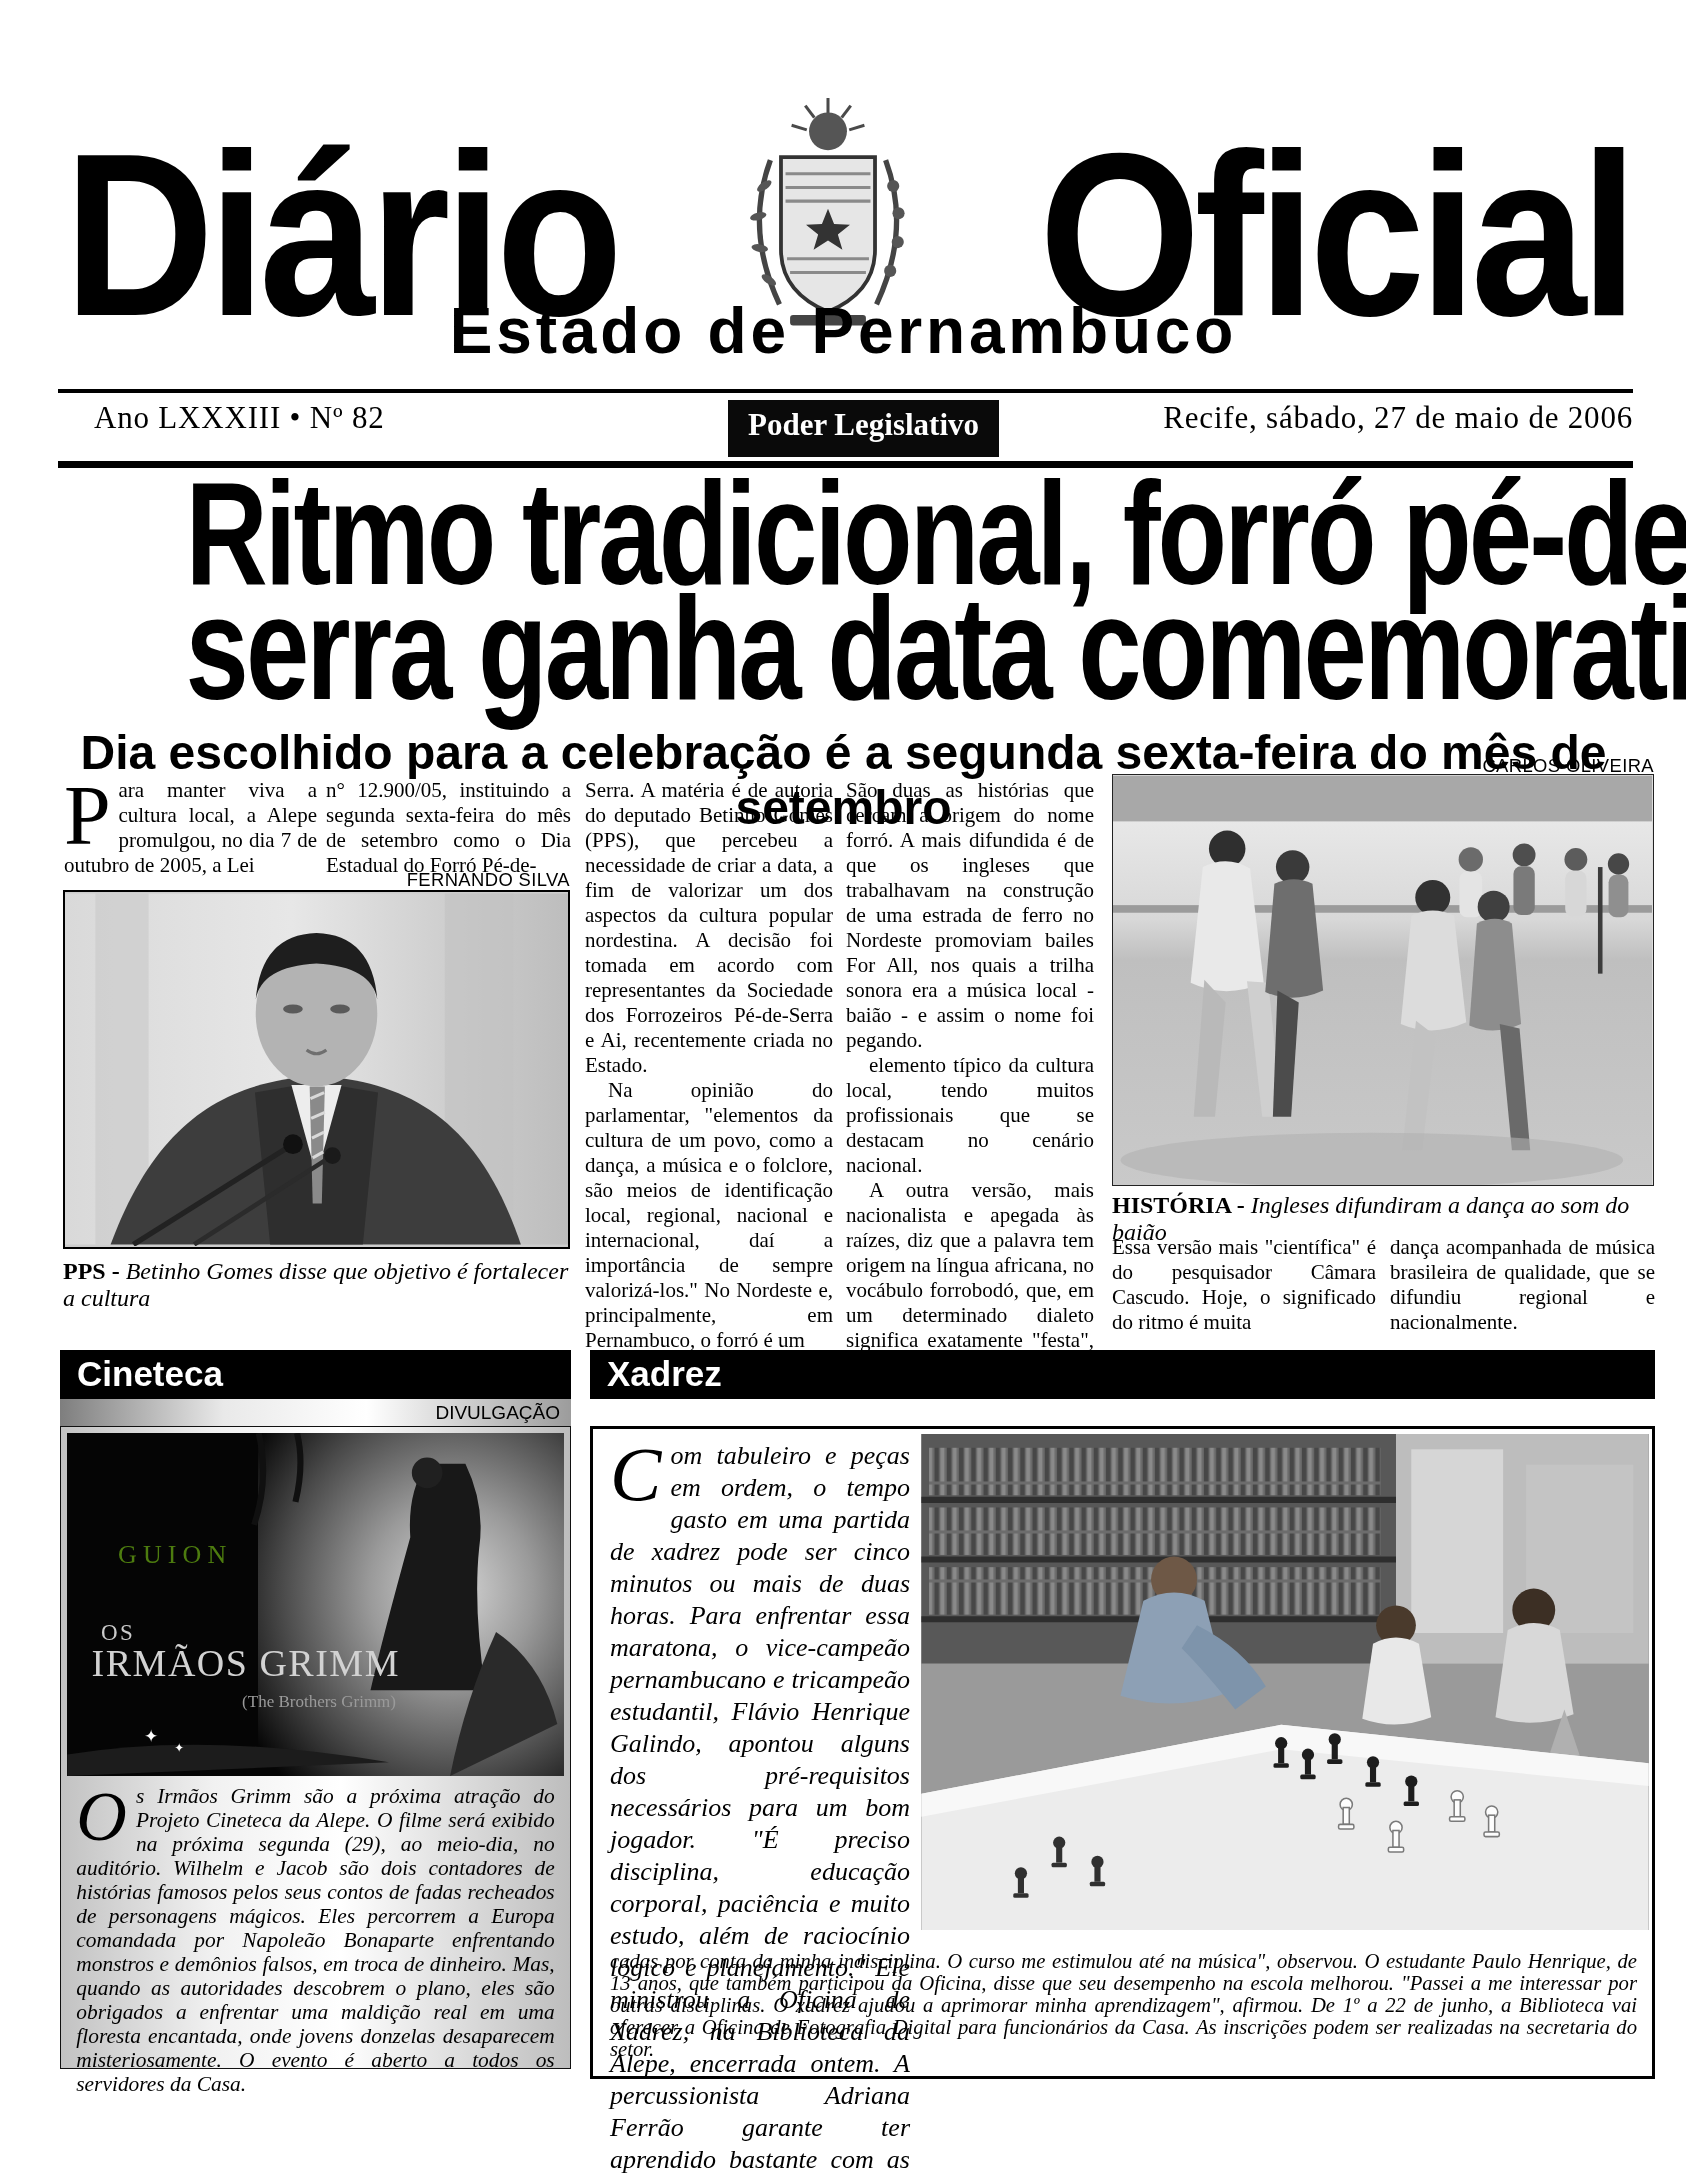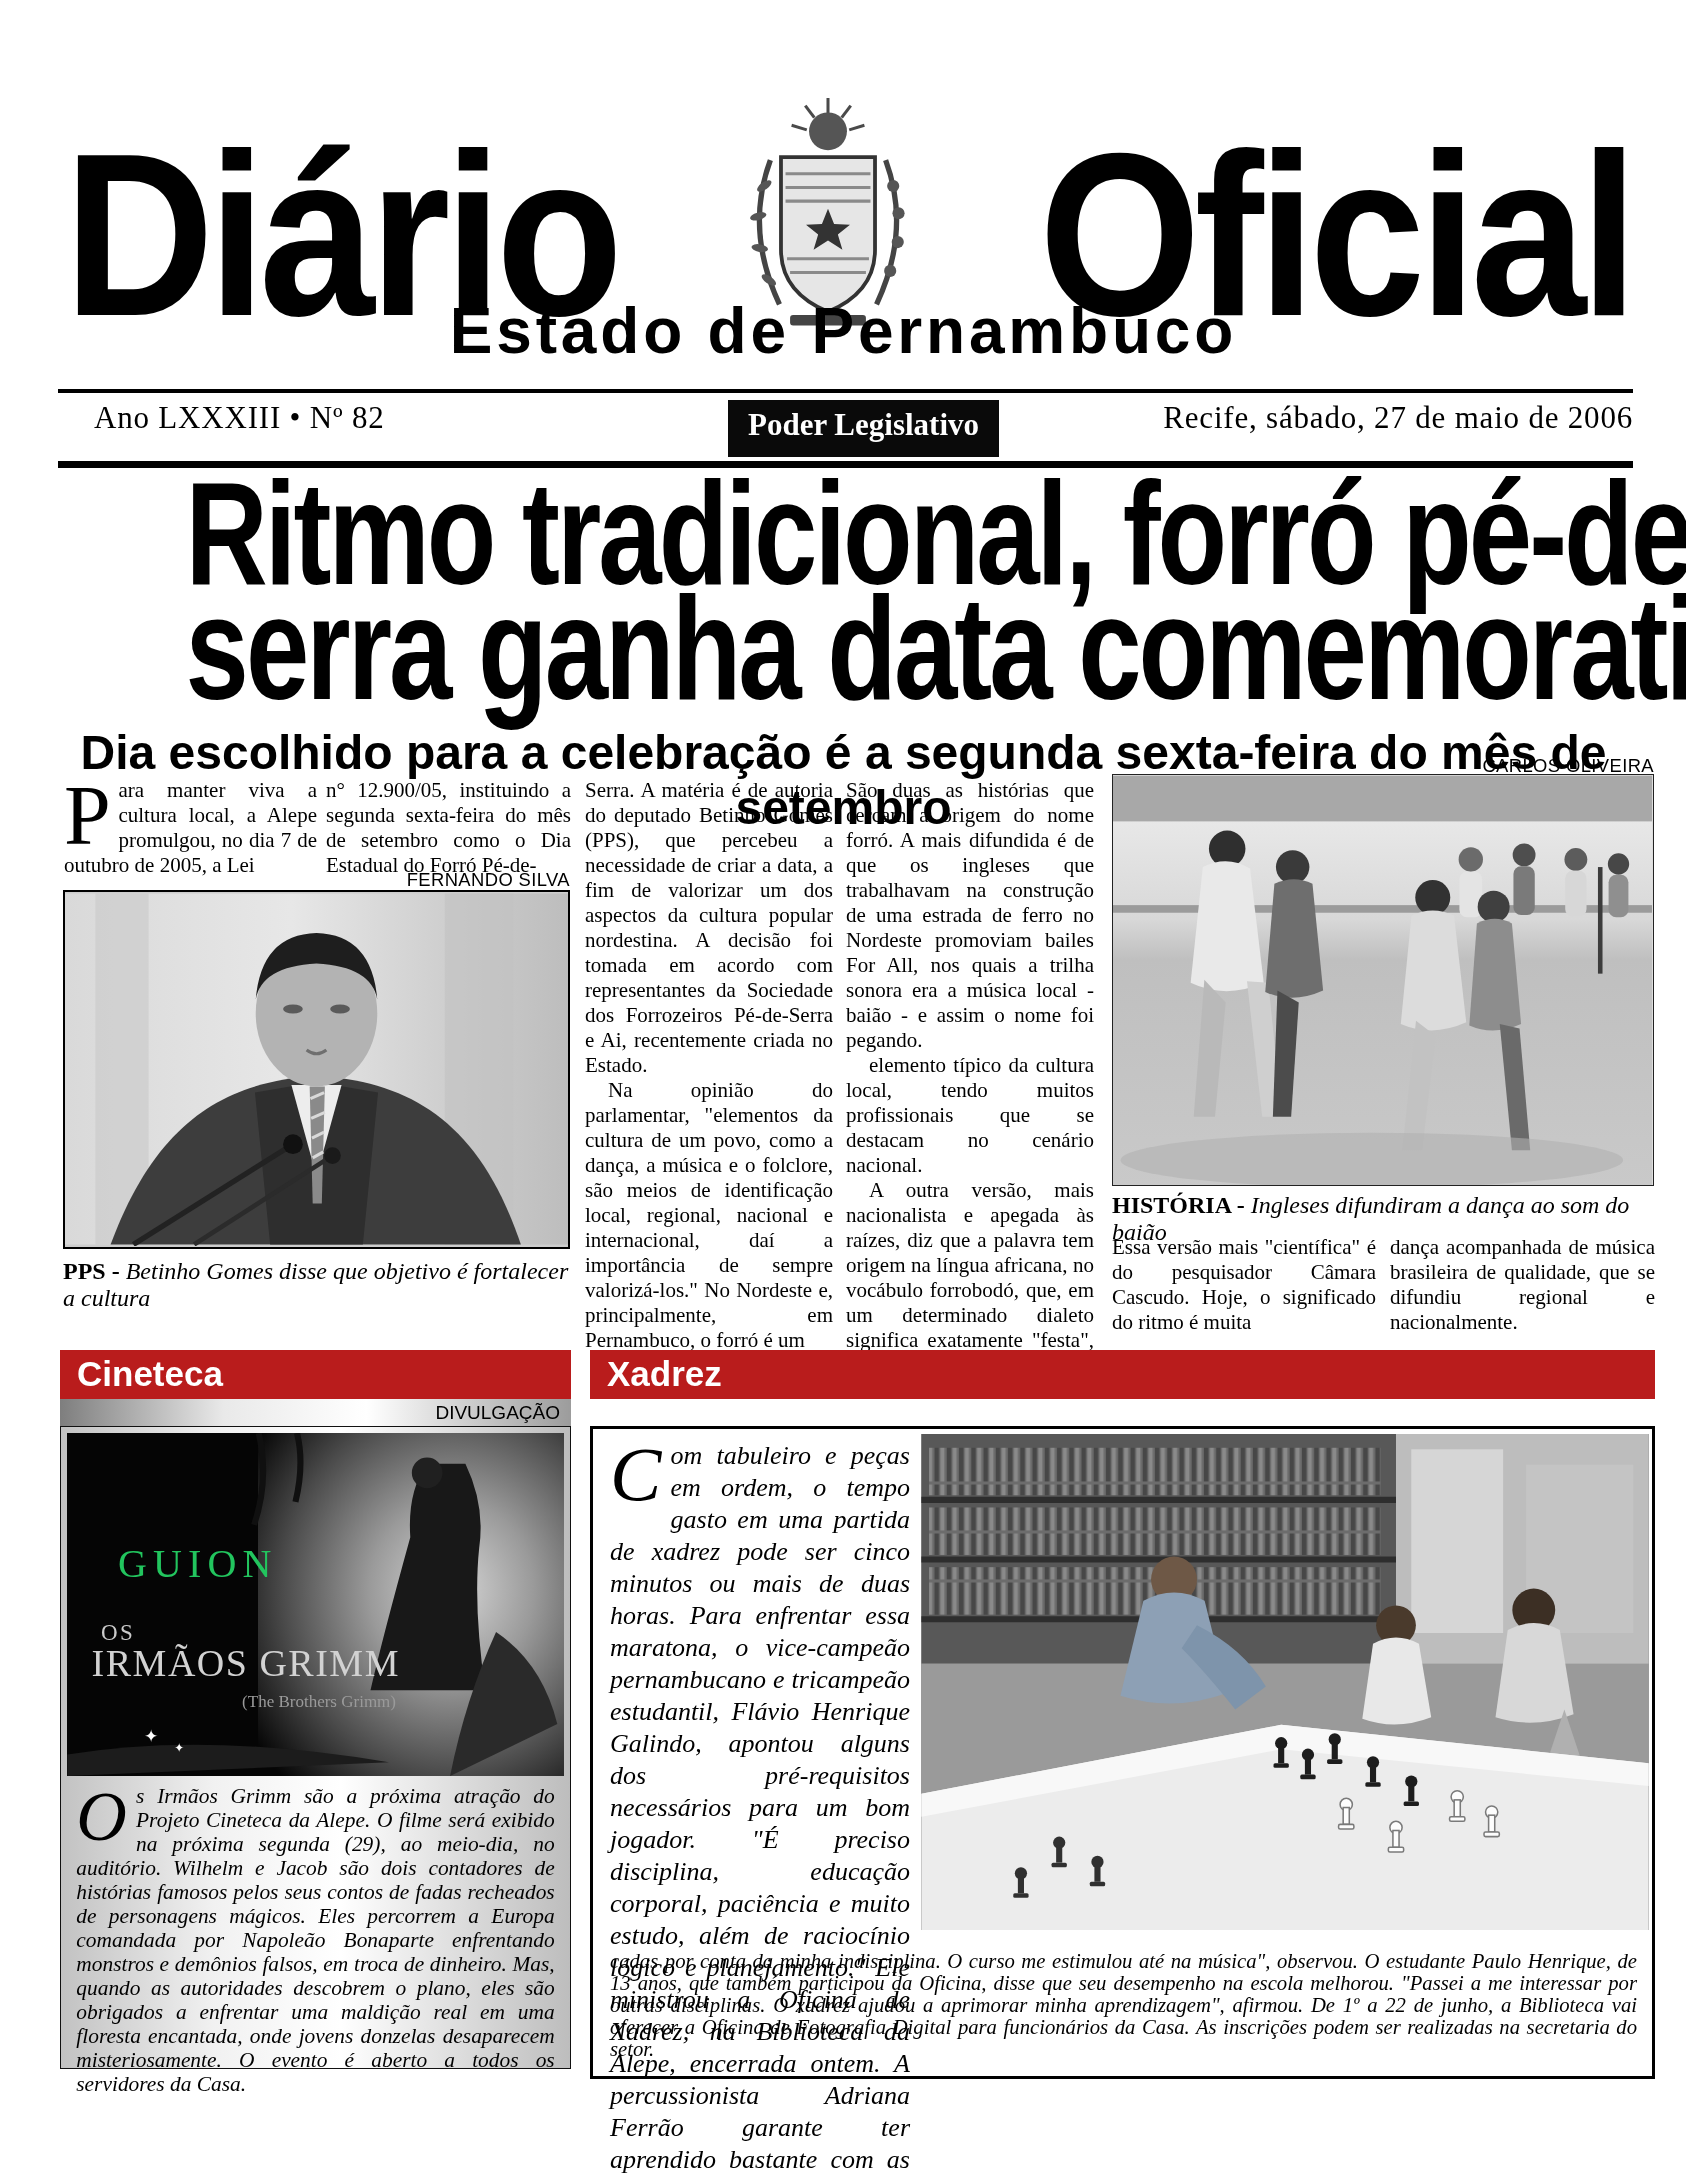--- a/index.html
+++ b/index.html
@@ -57,38 +57,38 @@
   #photo-left  { position:absolute; left:63px; top:890px; width:507px; height:359px;
                  border:2.3px solid #000; box-sizing:border-box; background:#cdcdcd; overflow:hidden; }
   #caption-pps { position:absolute; left:63px; top:1258px; width:507px; font-size:24px; }
   #photo-right { position:absolute; left:1112px; top:774px; width:542px; height:412px;
                  border:1.5px solid #222; box-sizing:border-box; background:#ddd; overflow:hidden; }
   #caption-historia { position:absolute; left:1112px; top:1192px; width:542px; font-size:24px; }
   .caption b { font-weight:bold; }
   .caption i { font-style:italic; }
 
   
-  .section-bar { position:absolute; height:49px; background:#b91c1c; color:#fff;
+  .section-bar { position:absolute; height:49px; background:#000000; color:#fff;
                  font-family:"Liberation Sans", sans-serif; font-weight:bold; font-size:35px;
                  line-height:47px; padding-left:17px; box-sizing:border-box; }
   #bar-cineteca { left:60px; top:1350px; width:511px; }
   #bar-xadrez   { left:590px; top:1350px; width:1065px; }
   #credit-divulgacao { position:absolute; left:60px; top:1399px; width:511px; height:27.6px;
         background:linear-gradient(90deg,#7e7e7e,#e9e9e9 32%,#ffffff 60%,#9c9c9c); }
   #credit-divulgacao span { display:block; text-align:right; font-family:"Liberation Sans",sans-serif;
         font-size:19px; line-height:27.6px; padding-right:11px; }
 
   
   #box-cineteca { position:absolute; left:60px; top:1426px; width:511px; height:643px;
         border:1.5px solid #111; box-sizing:border-box;
         background:linear-gradient(90deg,#c2c2c2,#f1f1f1 30%,#ffffff 55%,#bdbdbd); }
   #poster { position:absolute; left:6.1px; top:6.1px; right:6.1px; height:343px; background:#050505; overflow:hidden; }
   #poster .mist { position:absolute; right:-46px; top:-15.3px; width:352px; height:383px;
         background:radial-gradient(ellipse at 55% 45%, #d6d6d6 0%, #9a9a9a 30%, #4a4a4a 62%, #050505 88%); }
-  .poster-logo { position:absolute; left:51px; top:107px; color:#22c55e; font-size:40px;
+  .poster-logo { position:absolute; left:51px; top:107px; color:#4d7c0f; font-size:26px;
         letter-spacing:6.1px; font-family:"Liberation Serif",serif; }
   .poster-os { position:absolute; left:34px; top:187px; color:#cbcbcb; font-size:23px; letter-spacing:2.3px; }
   .poster-title { position:absolute; left:24.5px; top:208px; color:#d2d2d2; font-size:38px;
         letter-spacing:1.5px; font-family:"Liberation Serif",serif; white-space:nowrap; }
   .poster-sub { position:absolute; left:175px; top:259px; color:#9a9a9a; font-size:17px; }
   .poster-star { position:absolute; color:#fff; font-size:17px; }
   #cineteca-text { position:absolute; left:15.3px; right:15.3px; top:357px; font-style:italic;
         font-size:21.4px; line-height:24px; text-align:justify; }
   .dropcap-italic { float:left; font-style:italic; font-size:70px; line-height:55px; padding:4.6px 9.2px 0 0; }
 

